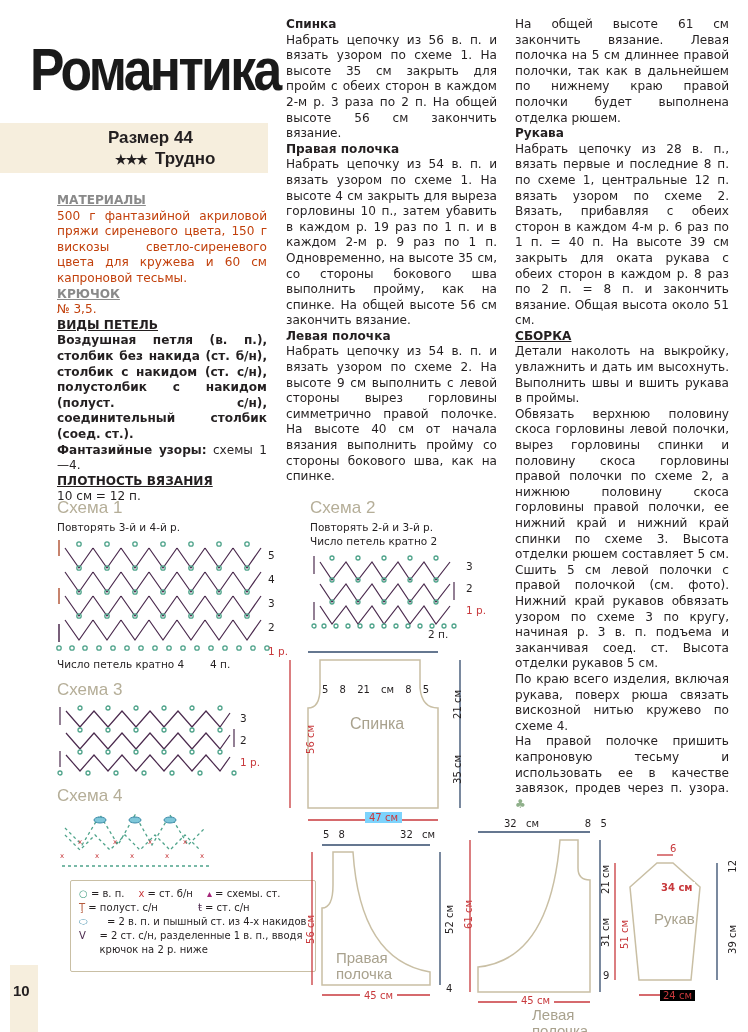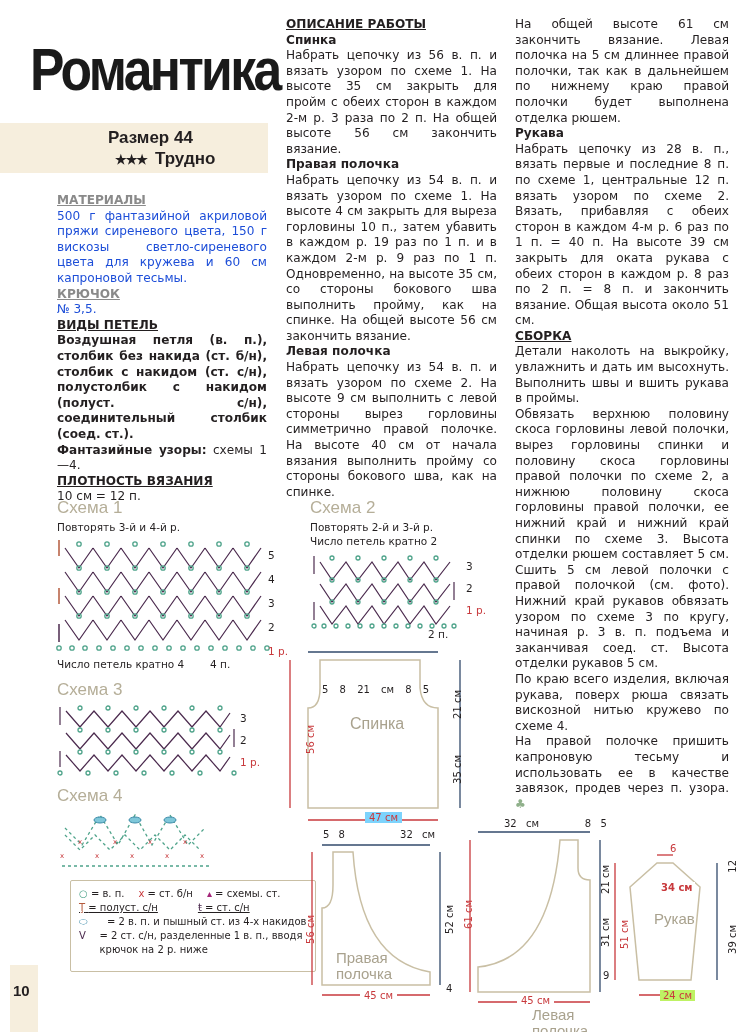--- a/index.html
+++ b/index.html
@@ -6,21 +6,21 @@
   body{width:748px;height:1032px;position:relative;overflow:hidden;font-family:"DejaVu Sans",sans-serif;color:#231f20;}
   .abs{position:absolute;}
   .title{left:30px;top:40px;font-family:"Liberation Sans",sans-serif;font-weight:bold;font-size:60px;letter-spacing:-3px;color:#1a1a1a;transform:scaleX(0.86);transform-origin:left top;line-height:1;}
   .band{left:0;top:123px;width:268px;height:50px;background:#f6eedd;}
   .size{left:108px;top:128px;font-family:"Liberation Sans",sans-serif;font-weight:bold;font-size:17px;}
   .diff{left:101px;top:149px;font-family:"Liberation Sans",sans-serif;font-weight:bold;font-size:17px;margin-left:14px;}
   .diff .stars{font-size:13px;margin-right:8px;letter-spacing:-1px;}
   .col{font-size:12.1px;line-height:15.6px;text-align:justify;}
   .col p{margin:0;}
   .head-u{text-decoration:underline;font-weight:bold;}
-  .grey{color:#1d4ed8;font-weight:normal;}
+  .grey{color:#c2410c;font-weight:normal;}
   .grey-h{color:#8a8a8a;font-weight:bold;text-decoration:underline;}
   .bold-text{font-weight:bold;margin-top:16px;}
   .sub{font-weight:bold;}
   .c1{left:57px;top:193px;width:210px;}
   .c2{left:286px;top:17px;width:211px;}
   .c3{left:515px;top:17px;width:214px;}
   .scheme-title{font-family:"Liberation Sans",sans-serif;font-size:17px;color:#b5ae98;}
   .small{font-size:10.5px;}
   .legend{left:70px;top:880px;width:228px;height:78px;border:1px solid #c9bfa4;border-radius:2px;padding:6px 8px;font-size:10px;line-height:14px;background:#fff;}
   .pagenum-band{left:10px;top:965px;width:28px;height:67px;background:#f6eedd;}
@@ -47,21 +47,20 @@
   <p class="grey-h">КРЮЧОК</p>
   <p class="grey">№ 3,5.</p>
   <p class="head-u">ВИДЫ ПЕТЕЛЬ</p>
   <p class="bold-text">Воздушная петля (в. п.), столбик без накида (ст. б/н), столбик с накидом (ст. с/н), полустолбик с накидом (полуст. с/н), соединительный столбик (соед. ст.).</p>
   <p><span class="bold-text">Фантазийные узоры:</span> <span>схемы 1—4.</span></p>
   <p class="head-u">ПЛОТНОСТЬ ВЯЗАНИЯ</p>
   <p>10 см = 12 п.</p>
 </div>
 
 <div class="abs col c2">
-  <p class="head-u">ОПИСАНИЕ РАБОТЫ</p>
   <p class="sub">Спинка</p>
   <p>Набрать цепочку из 56 в. п. и вязать узором по схеме 1. На высоте 35 см закрыть для пройм с обеих сторон в каждом 2-м р. 3 раза по 2 п. На общей высоте 56 см закончить вязание.</p>
   <p class="sub">Правая полочка</p>
   <p>Набрать цепочку из 54 в. п. и вязать узором по схеме 1. На высоте 4 см закрыть для выреза горловины 10 п., затем убавить в каждом р. 19 раз по 1 п. и в каждом 2-м р. 9 раз по 1 п. Одновременно, на высоте 35 см, со стороны бокового шва выполнить пройму, как на спинке. На общей высоте 56 см закончить вязание.</p>
   <p class="sub">Левая полочка</p>
   <p>Набрать цепочку из 54 в. п. и вязать узором по схеме 2. На высоте 9 см выполнить с левой стороны вырез горловины симметрично правой полочке. На высоте 40 см от начала вязания выполнить пройму со стороны бокового шва, как на спинке.</p>
 </div>
 
 <div class="abs col c3">
   <p>На общей высоте 61 см закончить вязание. Левая полочка на 5 см длиннее правой полочки, так как в дальнейшем по нижнему краю правой полочки будет выполнена отделка рюшем.</p>
@@ -265,21 +264,21 @@
       <text x="140" y="48">x</text>
     </g>
 </svg>
 
 <div class="abs legend">
   <div style="display:flex;gap:14px;">
     <span><span style="color:#4ea38a">○</span> <span>= в. п.</span></span>
     <span><span style="color:#c8393c">x</span> <span>= ст. б/н</span></span>
     <span><span style="color:#a4267a">▴</span> <span>= схемы. ст.</span></span>
   </div>
-  <div style="display:flex;gap:40px;text-decoration:underline;">
+  <div style="display:flex;gap:40px;">
     <span><span style="color:#b45a3c">Ţ</span> <span>= полуст. с/н</span></span>
     <span><span style="color:#4b2a4e">ŧ</span> <span>= ст. с/н</span></span>
   </div>
   <div style="display:flex;gap:6px;">
     <span style="color:#3a8aa8;width:22px">⬭</span>
     <span>= 2 в. п. и пышный ст. из 4-х накидов</span>
   </div>
   <div style="display:flex;gap:6px;">
     <span style="color:#4b2a4e;width:22px">V</span>
     <span>= 2 ст. с/н, разделенные 1 в. п., вводя крючок на 2 р. ниже</span>
@@ -350,13 +349,13 @@
   <line x1="-10" y1="8" x2="-10" y2="125" stroke="#c8393c" stroke-width="1.3"></line>
   <line x1="92" y1="8" x2="92" y2="125" stroke="#324a6b" stroke-width="1.3"></line>
   <line x1="14" y1="140" x2="66" y2="140" stroke="#c8393c" stroke-width="1.3"></line>
 </svg>
 <div class="abs dim red" style="left:670px;top:843px;">6</div>
 <div class="abs dim red" style="left:659px;top:882px;font-weight:bold;background:#fff;padding:0 2px;">34 см</div>
 <div class="abs pname" style="left:654px;top:910px;font-size:15px;">Рукав</div>
 <div class="abs dim red vt" style="left:619px;top:920px;">51 см</div>
 <div class="abs dim vt" style="left:727px;top:860px;">12</div>
 <div class="abs dim vt" style="left:727px;top:925px;">39 см</div>
-<div class="abs dim red" style="left:660px;top:990px;background:#bef264;padding:0 3px;">24 см</div>
+<div class="abs dim red" style="left:660px;top:990px;background:#000000;padding:0 3px;">24 см</div>
 
 </body></html>

